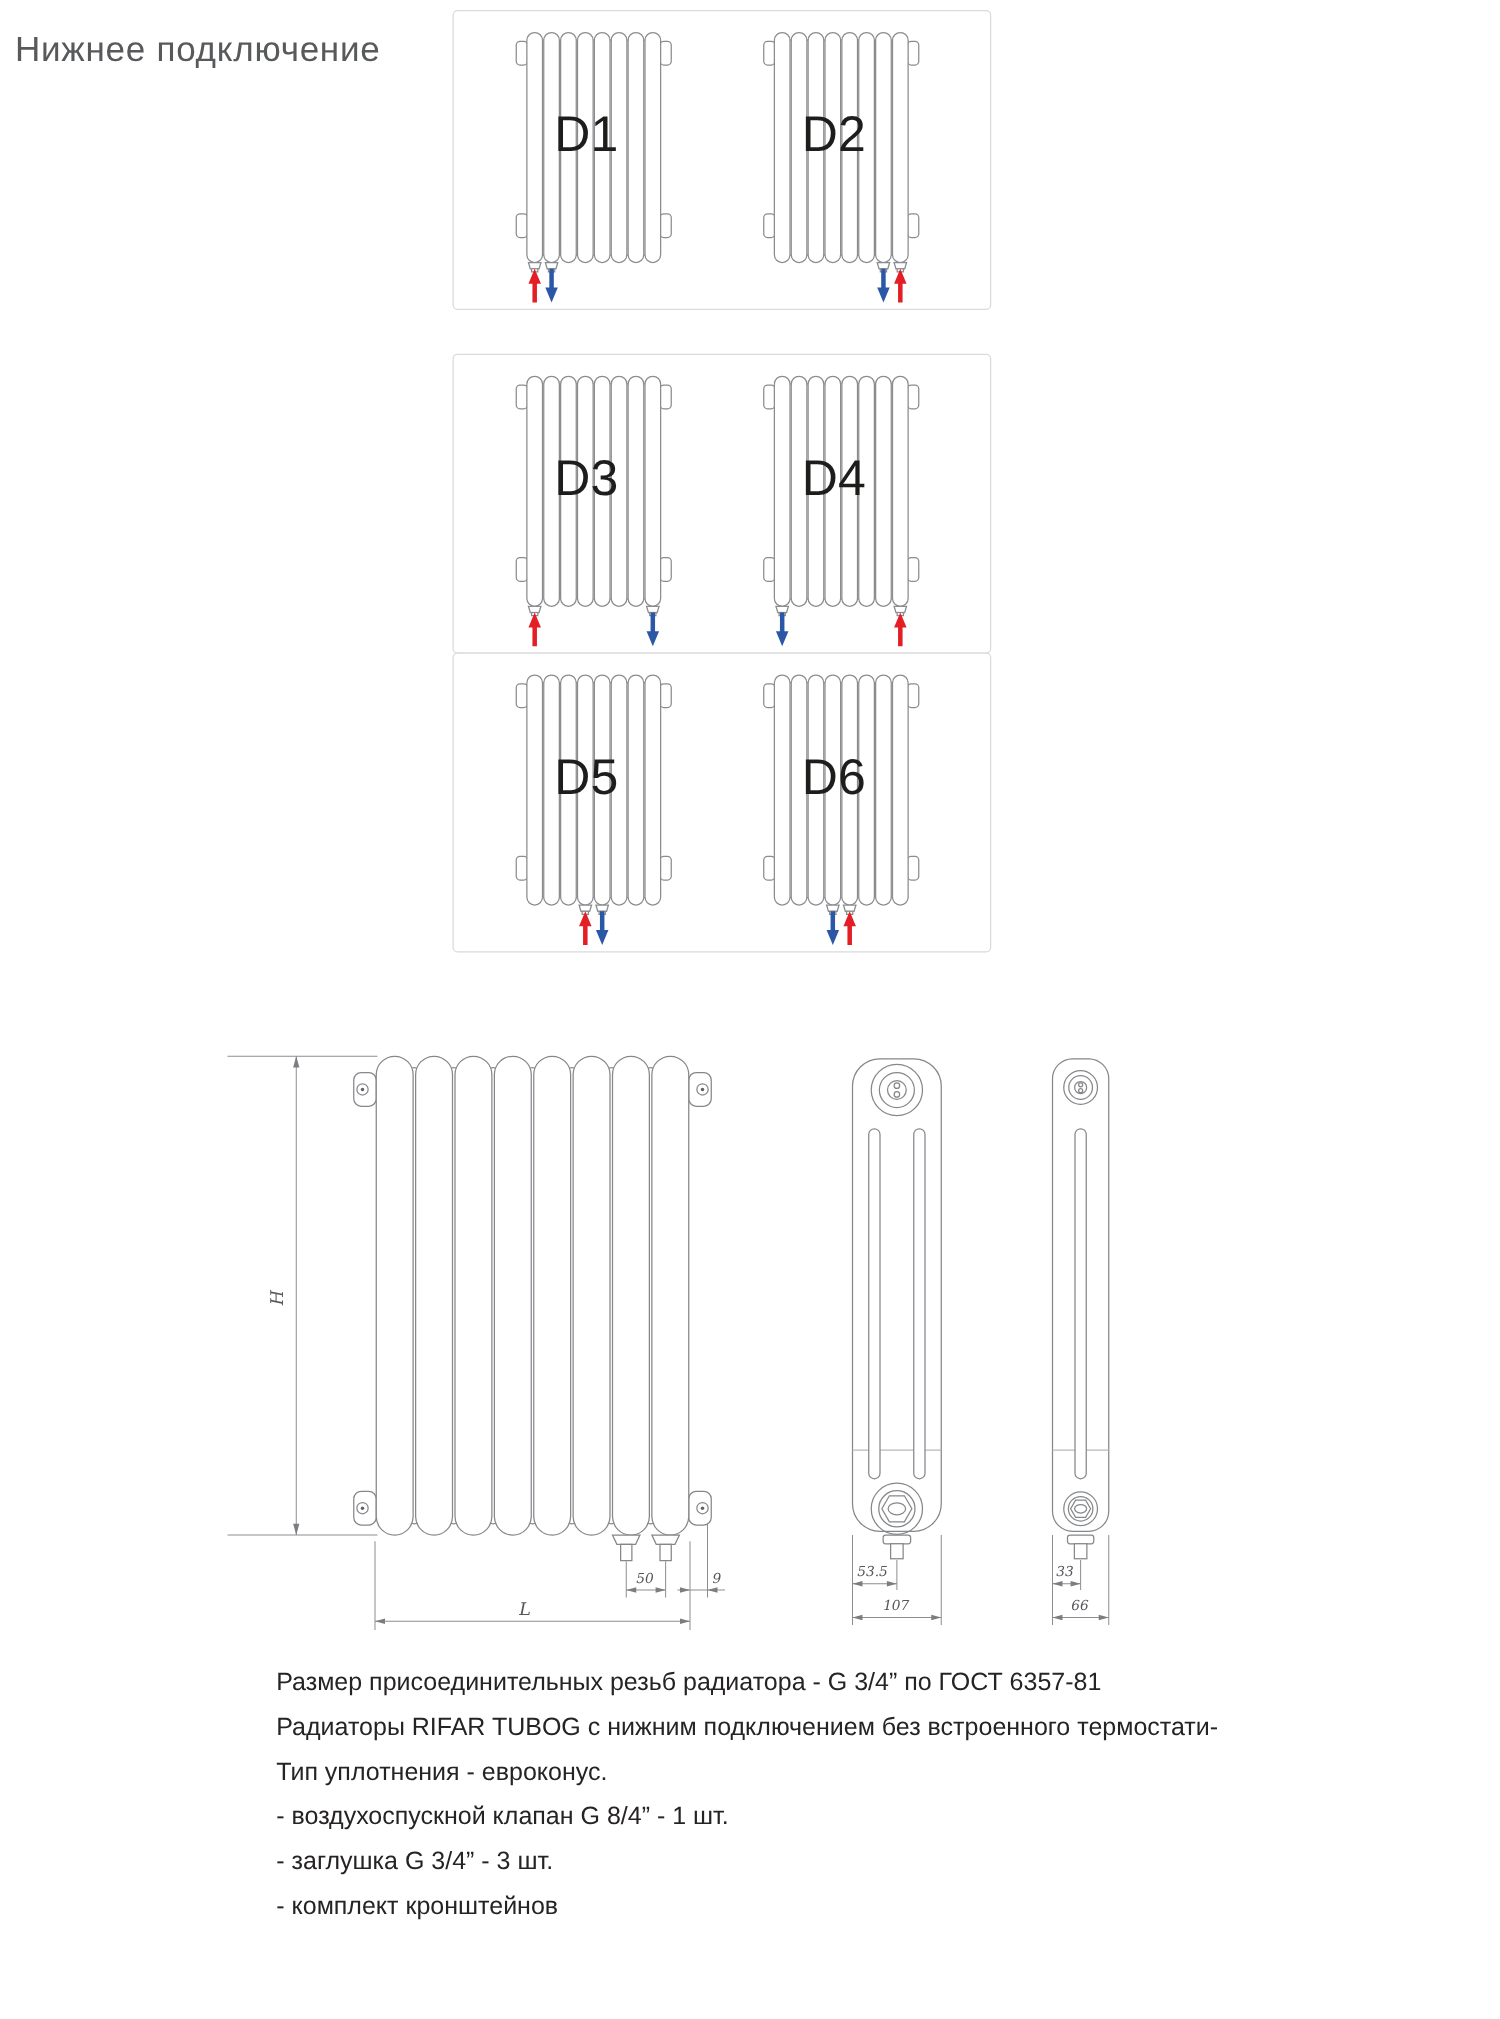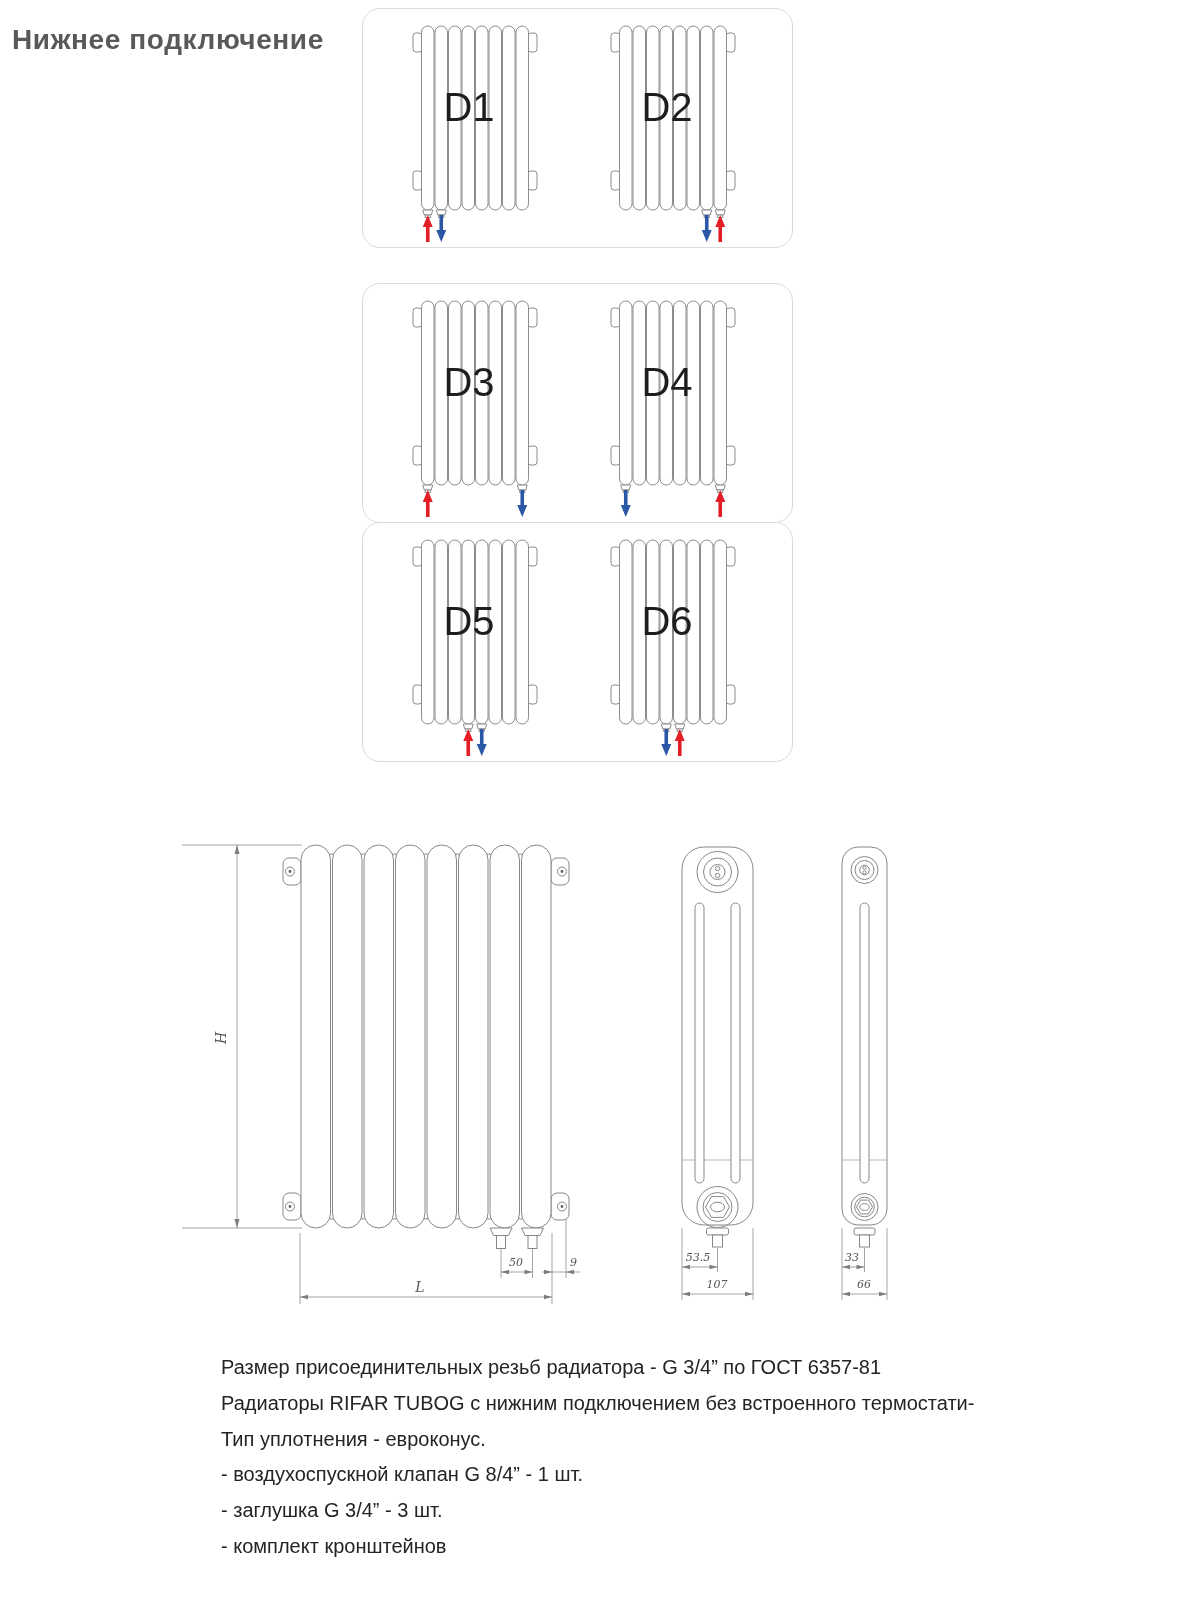--- a/index.html
+++ b/index.html
@@ -1,33 +1,33 @@
 <!DOCTYPE html>
 <html><head>
 <meta charset="utf-8">
 <style>
   html,body{margin:0;padding:0;background:#fff;}
   .page{position:relative;width:1200px;height:1615px;background:#ffffff;overflow:hidden;
         font-family:"Liberation Sans",sans-serif;}
-  .page-title{position:absolute;left:12px;top:24px;font-size:28px;font-weight:700;
+  .page-title{position:absolute;left:12px;top:24px;font-size:28px;font-weight:400;
         letter-spacing:0.6px;color:#58595b;white-space:nowrap;}
   .scheme-box{position:absolute;left:362px;width:431px;height:240px;background:#fff;
-        border:1px solid #d9dadc;border-radius:18px;box-sizing:border-box;}
+        border:1px solid #d9dadc;border-radius:4px;box-sizing:border-box;}
   #box1{top:8px}#box2{top:283px}#box3{top:522px}
   .scheme-slot{position:absolute;top:15px;width:124px;height:220px;}
   .scheme-slot.left{left:50px}.scheme-slot.right{left:248px}
   .scheme-svg{position:absolute;left:0;top:0;width:124px;height:220px;overflow:visible;}
   .scheme-label{font-family:"Liberation Sans",sans-serif;font-size:40px;font-weight:300;
         fill:#1d1d1b;stroke:none;text-anchor:middle;}
   #tech-drawing{position:absolute;left:180px;top:808px;width:720px;height:500px;}
   .dim{font:italic 11px "DejaVu Serif",serif;fill:#55565a;stroke:none;text-anchor:middle;}
   .dim-big{font:italic 14px "DejaVu Serif",serif;fill:#55565a;stroke:none;text-anchor:middle;}
   .dim-start{text-anchor:start;}
   .notes{position:absolute;left:221px;top:1329px;font-size:20px;line-height:35.8px;
-        color:#262324;white-space:nowrap;margin-top:21px;}
+        color:#262324;white-space:nowrap;}
 </style>
 </head>
 <body>
 
 <div class="page">
 
   <div class="page-title">Нижнее подключение</div>
 
   <div class="scheme-box" id="box1">
     <div class="scheme-slot left">

